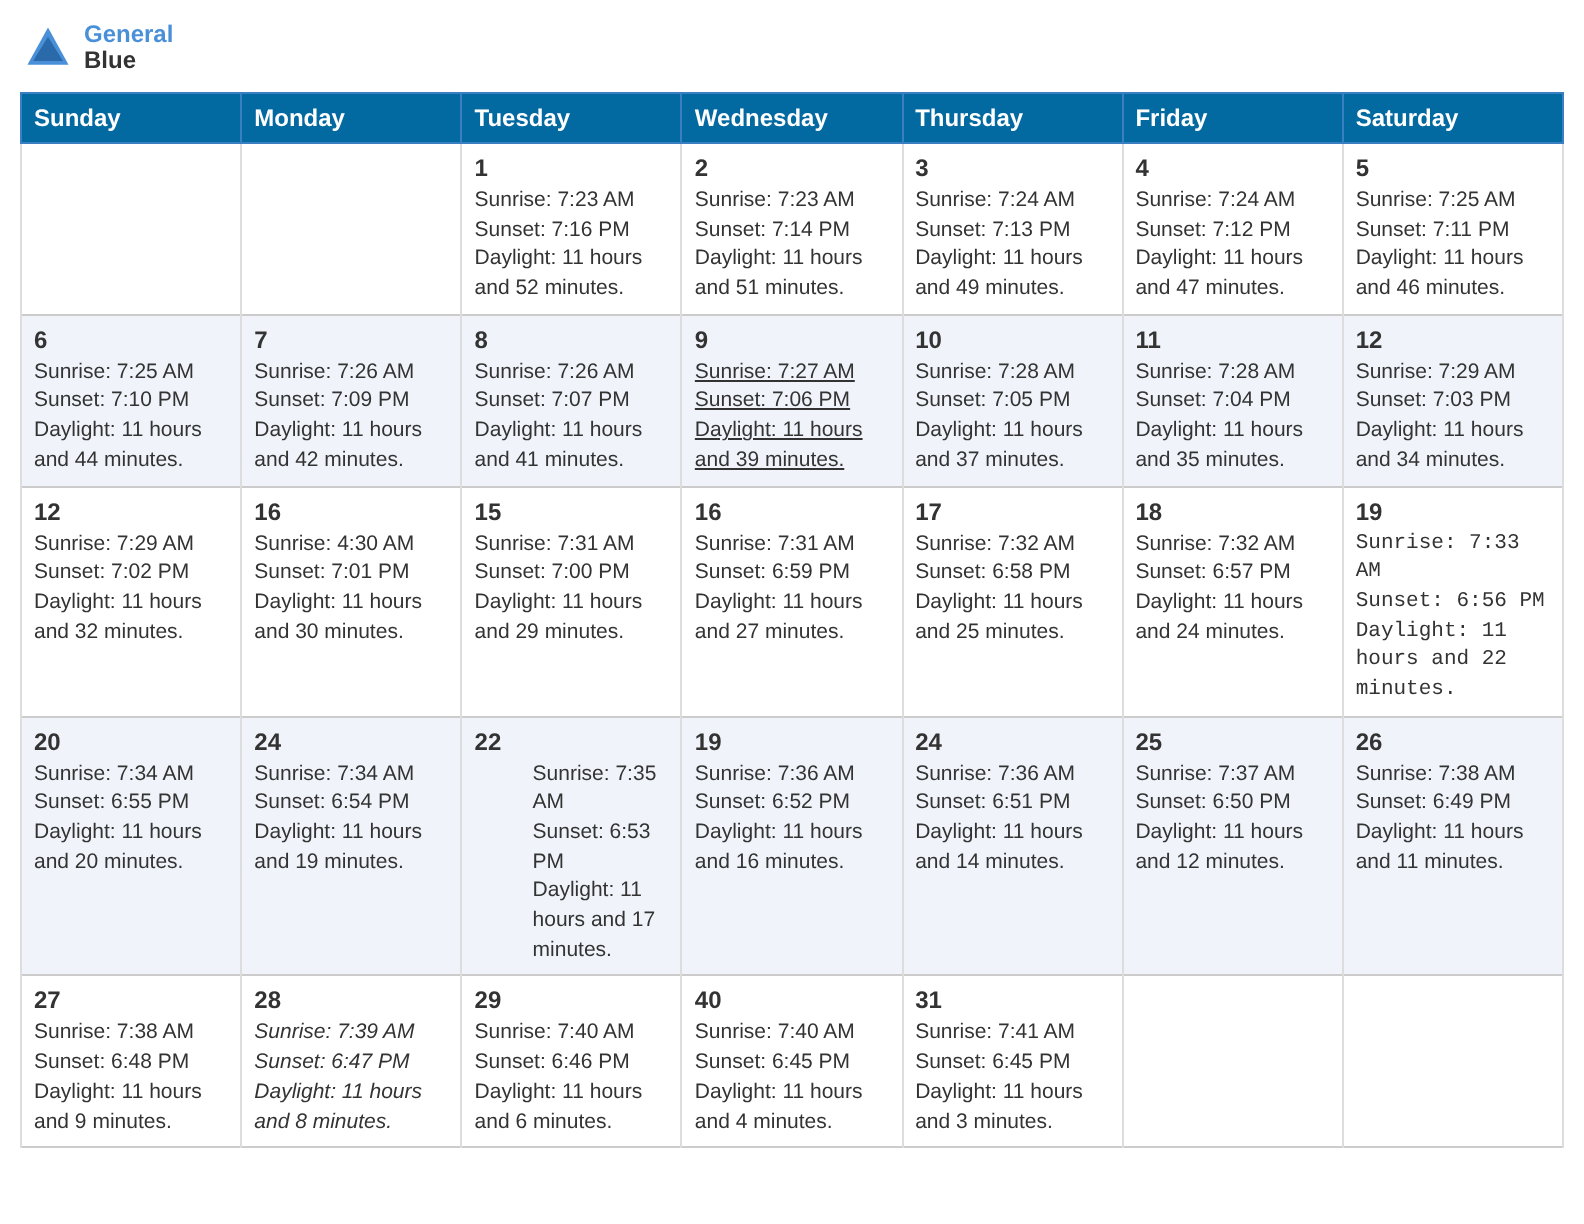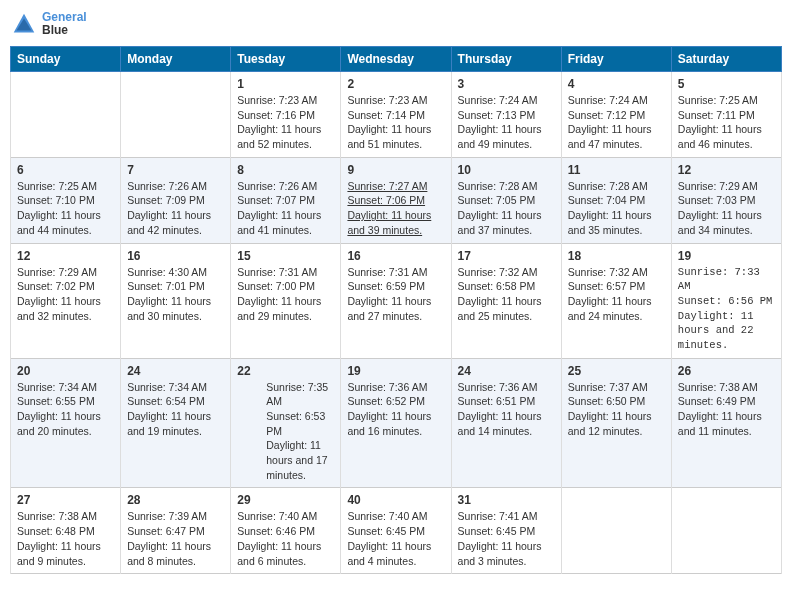--- a/index.html
+++ b/index.html
@@ -289,21 +289,21 @@
       </tr>
       <tr>
         <td>
           <span class="day-num">27</span>
           <div class="cell-info" style="white-space: pre-line;">Sunrise: 7:38 AM
 Sunset: 6:48 PM
 Daylight: 11 hours and 9 minutes.</div>
         </td>
         <td>
           <span class="day-num">28</span>
-          <div class="cell-info" style="white-space: pre-line;">Sunrise: 7:39 AM
+          <div class="cell-info" style="white-space: pre-line; font-style: italic;">Sunrise: 7:39 AM
 Sunset: 6:47 PM
 Daylight: 11 hours and 8 minutes.</div>
         </td>
         <td>
           <span class="day-num">29</span>
           <div class="cell-info" style="white-space: pre-line;">Sunrise: 7:40 AM
 Sunset: 6:46 PM
 Daylight: 11 hours and 6 minutes.</div>
         </td>
         <td>

